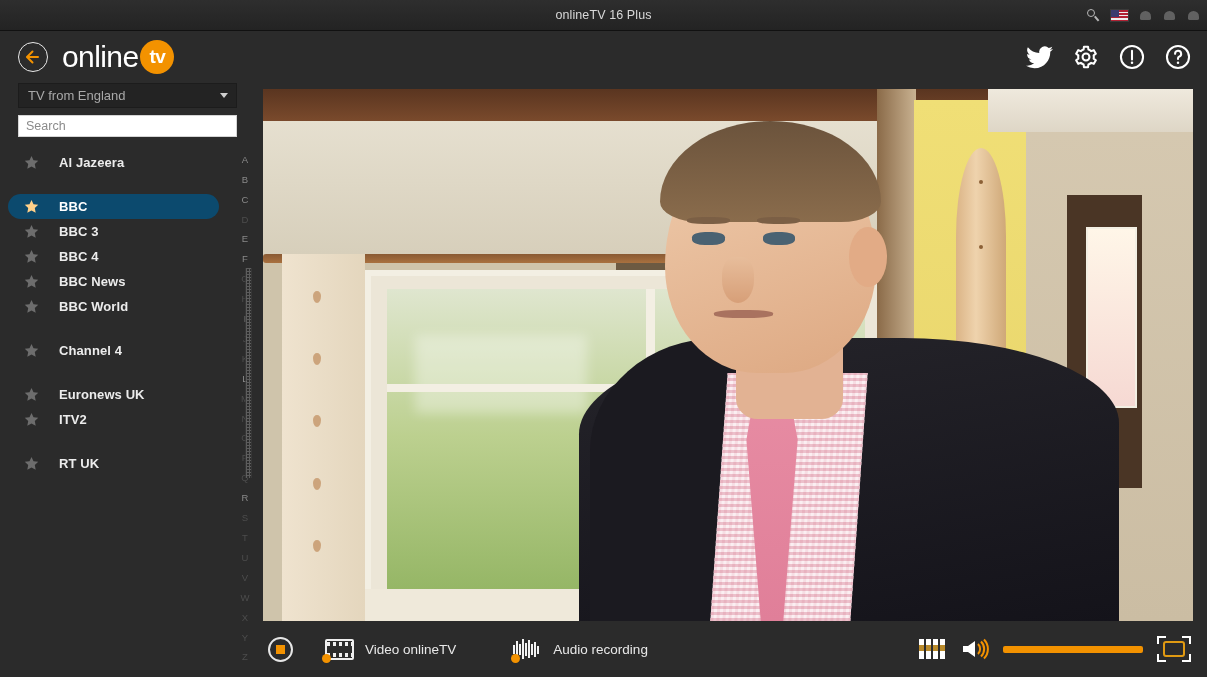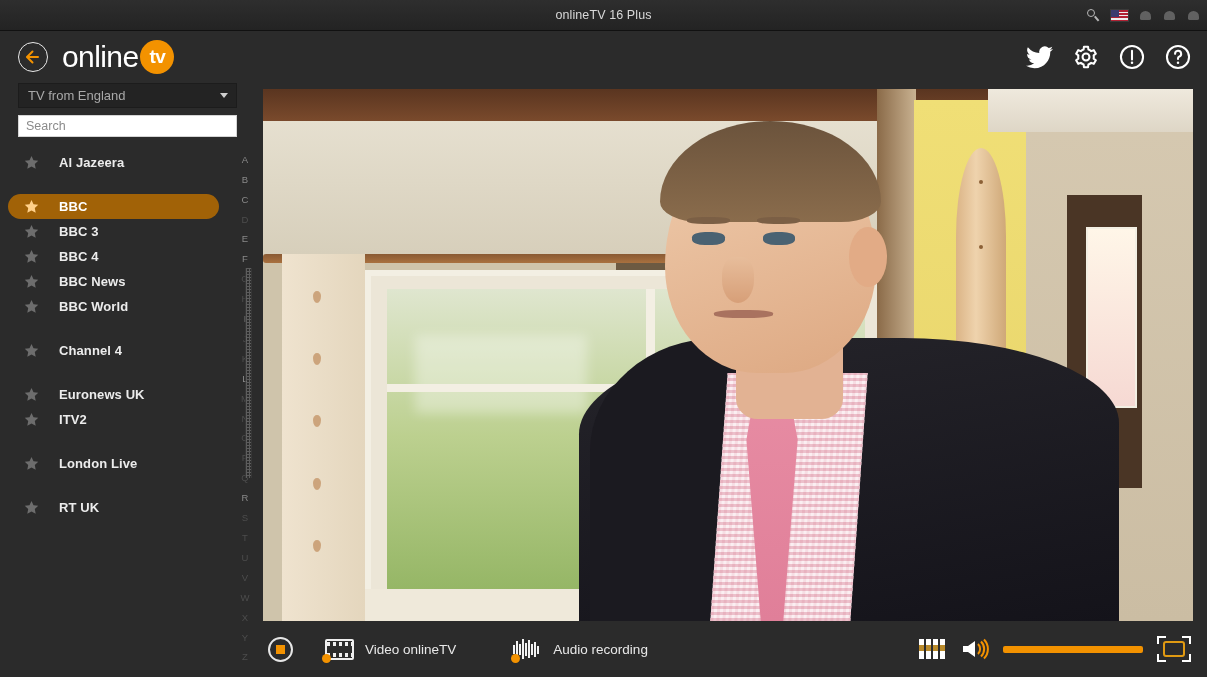--- a/index.html
+++ b/index.html
@@ -133,21 +133,21 @@
     flex: 1 1 auto; overflow: hidden; position: relative;
     padding-right: 6px;
   }
   .chan {
     height: 25px; display: flex; align-items: center;
     border-radius: 13px;
     margin: 0 10px 0 8px;
     cursor: pointer; position: relative;
   }
   .chan.gap { margin-top: 19px; }
-  .chan.sel { background: #a16207; }
+  .chan.sel { background: #0c4a6e; }
   .star { width: 15px; height: 15px; margin-left: 16px; flex: 0 0 15px; }
   .chan .name {
     margin-left: 20px; color: #ececec; font-size: 13px; font-weight: 700;
     letter-spacing: .1px;
   }
   .chan.sel .name { color: #fff; }
 
   .alpha {
     width: 20px; flex: 0 0 20px;
     display: flex; flex-direction: column; align-items: center;
@@ -503,26 +503,20 @@
               <span class="star"><svg width="15" height="15" viewBox="0 0 20 20" aria-hidden="true">
                   <path fill="#6d6d6d" d="M10 1.2 12.7 7 19 7.8 14.4 12.1 15.6 18.4 10 15.3 4.4 18.4 5.6 12.1 1 7.8 7.3 7z"></path>
                 </svg></span>
               <span class="name">Euronews UK</span>
             </div>
             <div class="chan">
               <span class="star"><svg width="15" height="15" viewBox="0 0 20 20" aria-hidden="true">
                   <path fill="#6d6d6d" d="M10 1.2 12.7 7 19 7.8 14.4 12.1 15.6 18.4 10 15.3 4.4 18.4 5.6 12.1 1 7.8 7.3 7z"></path>
                 </svg></span>
               <span class="name">ITV2</span>
-            </div>
-            <div class="chan gap">
-              <span class="star"><svg width="15" height="15" viewBox="0 0 20 20" aria-hidden="true">
-                  <path fill="#6d6d6d" d="M10 1.2 12.7 7 19 7.8 14.4 12.1 15.6 18.4 10 15.3 4.4 18.4 5.6 12.1 1 7.8 7.3 7z"></path>
-                </svg></span>
-              <span class="name">London Live</span>
             </div>
             <div class="chan gap">
               <span class="star"><svg width="15" height="15" viewBox="0 0 20 20" aria-hidden="true">
                   <path fill="#6d6d6d" d="M10 1.2 12.7 7 19 7.8 14.4 12.1 15.6 18.4 10 15.3 4.4 18.4 5.6 12.1 1 7.8 7.3 7z"></path>
                 </svg></span>
               <span class="name">RT UK</span>
             </div>
           </div>
         <div class="alpha" id="alpha">
             <span>A</span>

